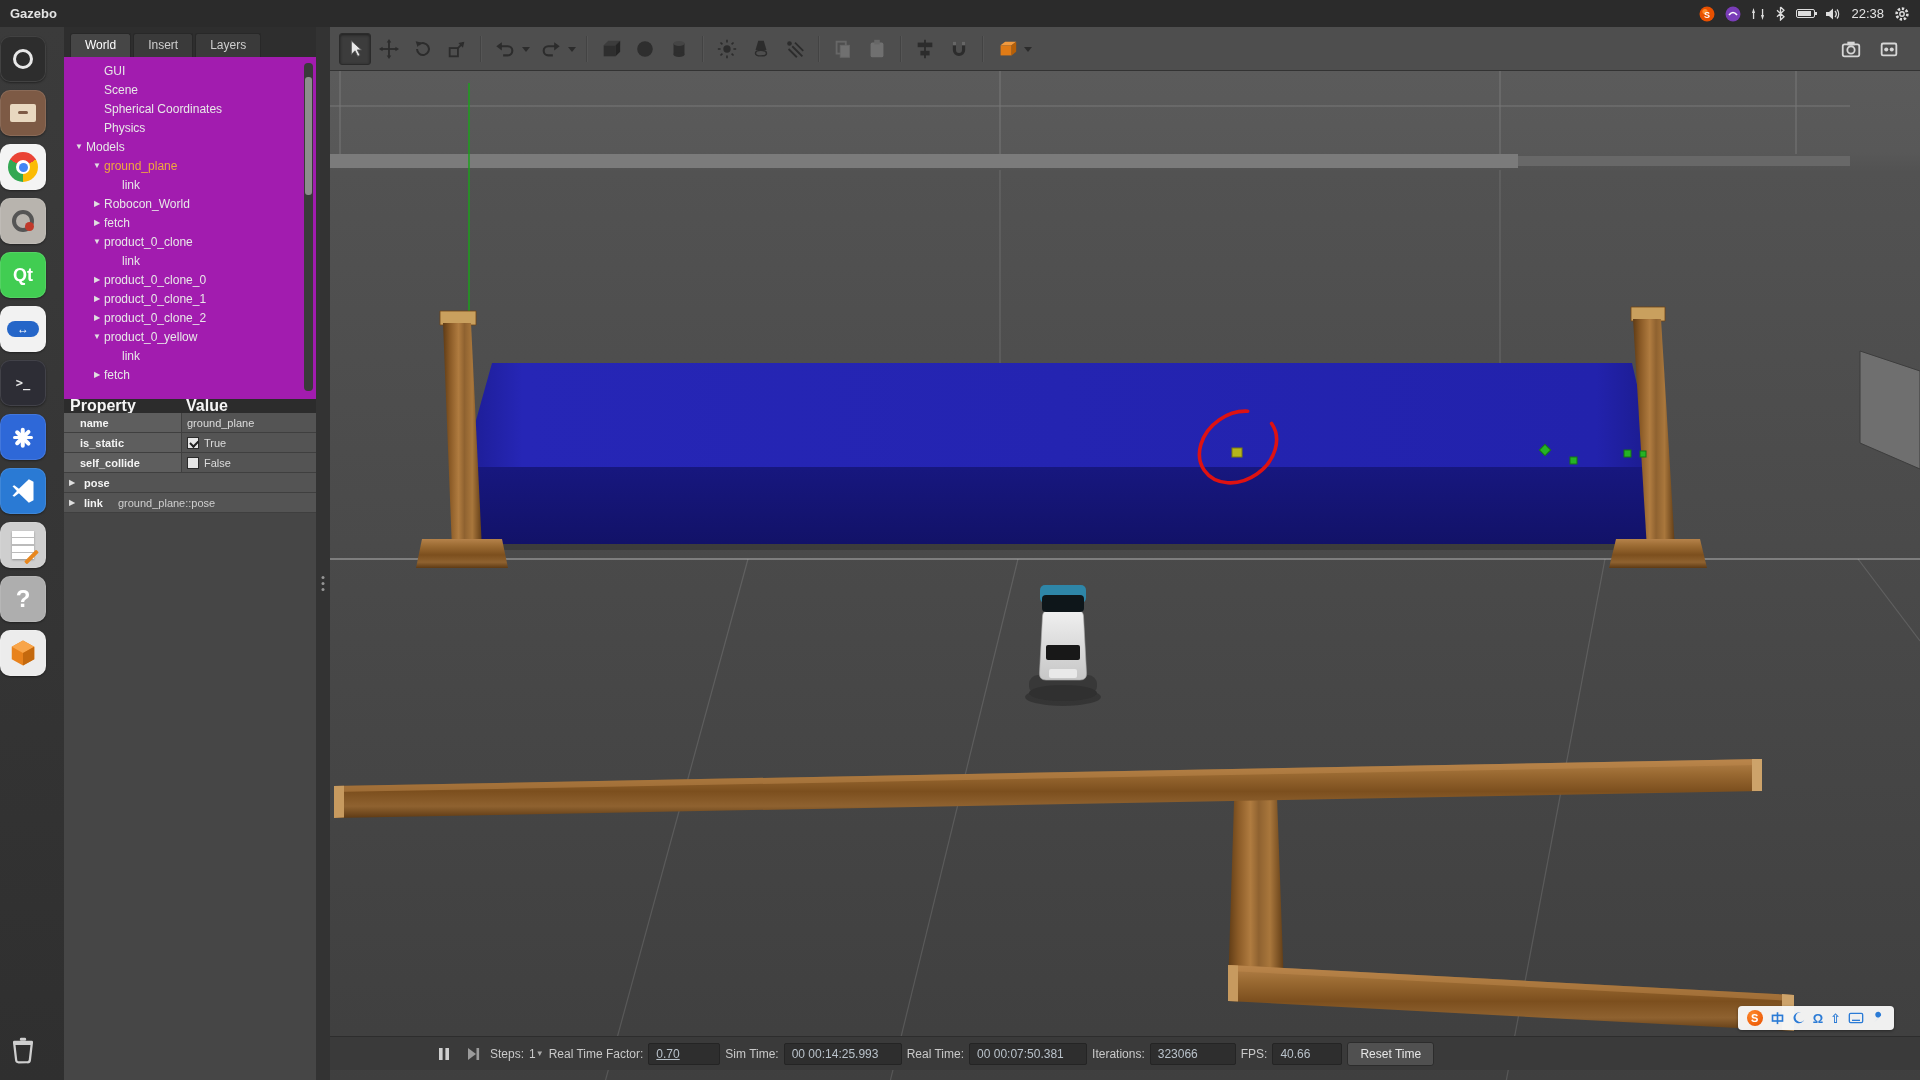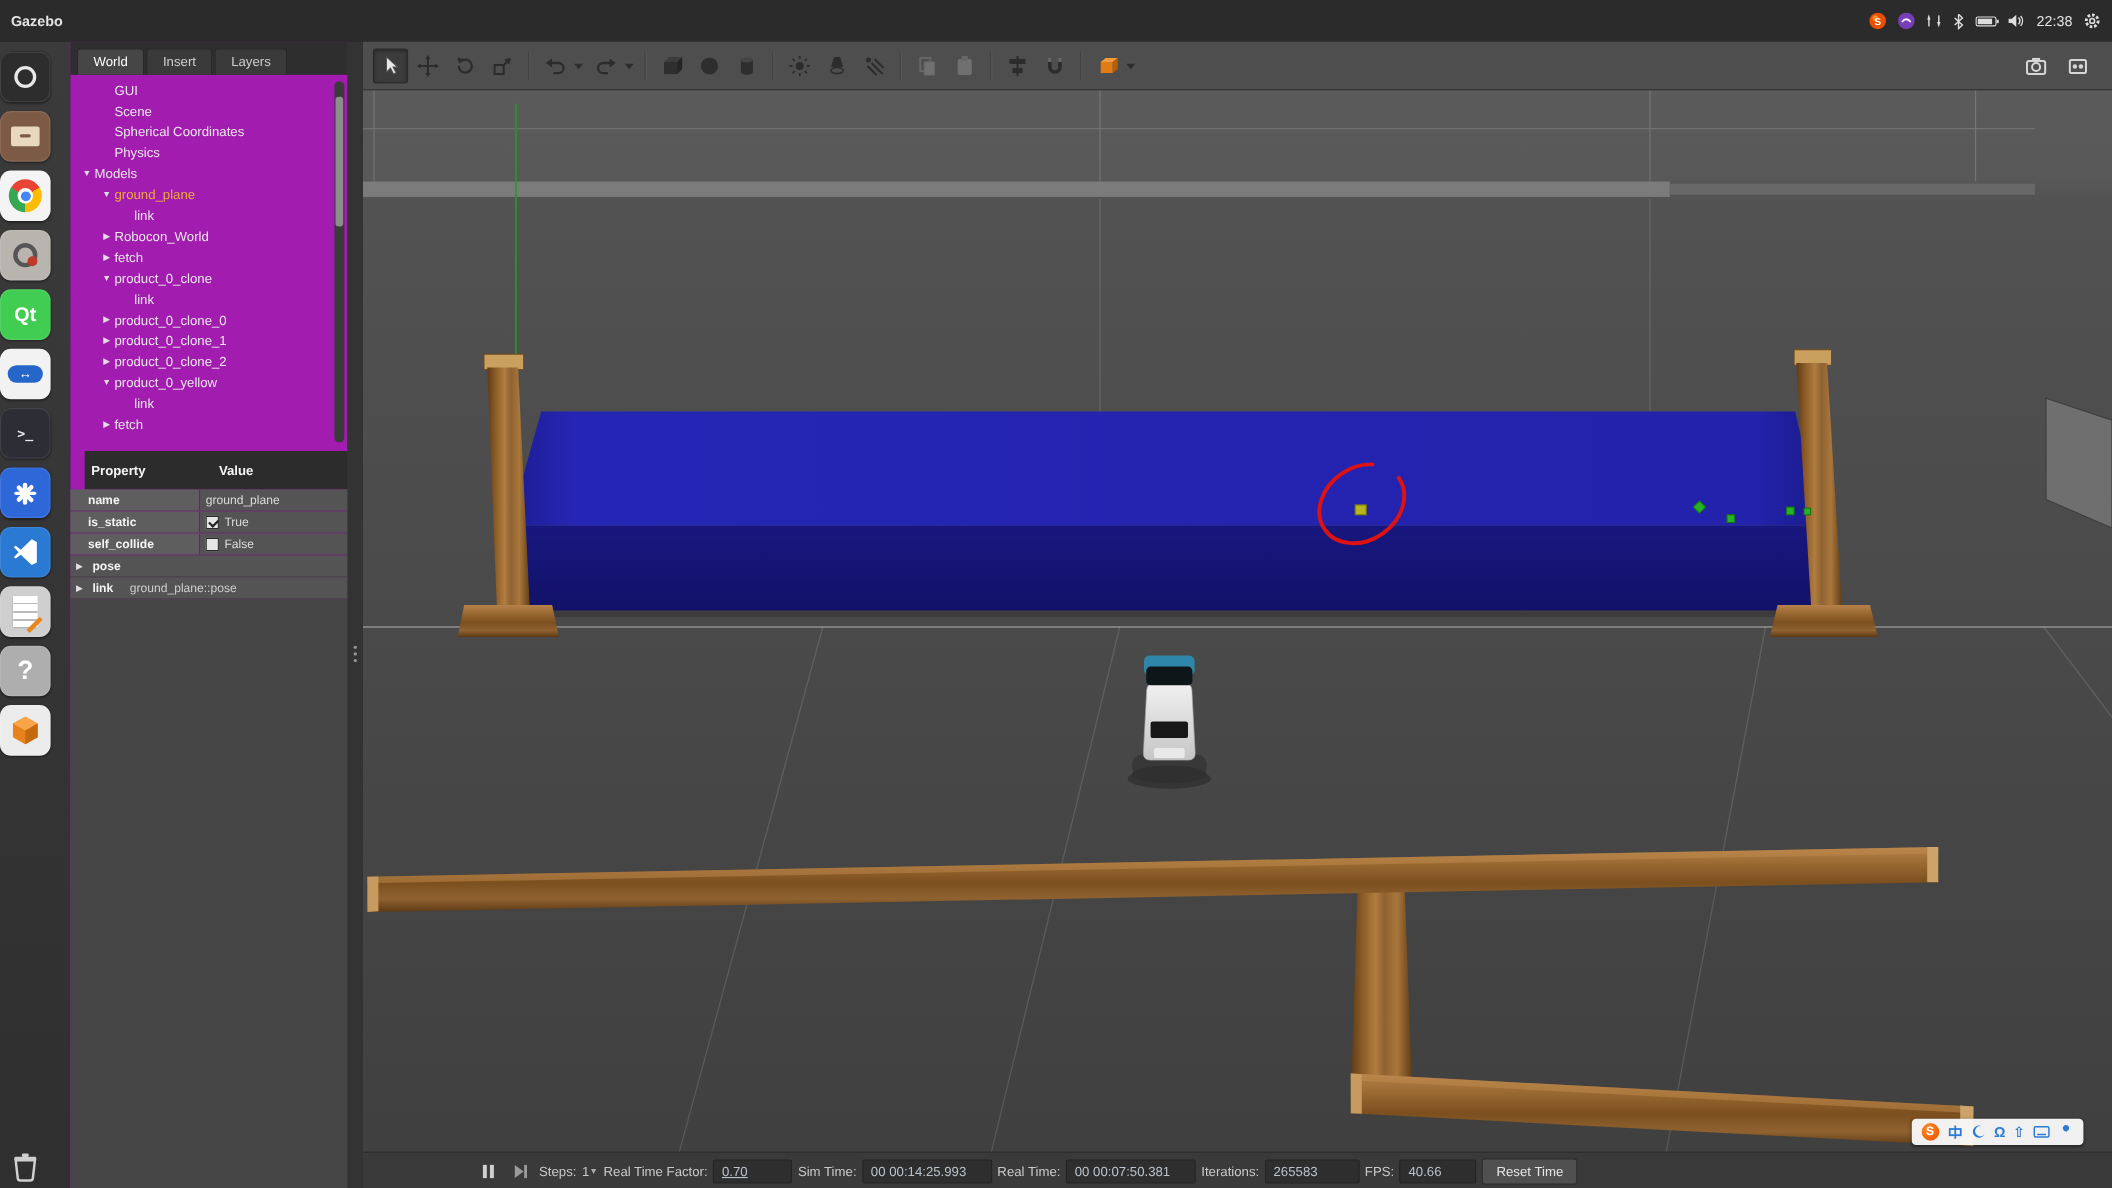--- a/index.html
+++ b/index.html
@@ -1,21 +1,21 @@
 <!DOCTYPE html>
 <html><head>
 <meta charset="utf-8">
 <style>
   *{box-sizing:border-box;margin:0;padding:0;}
   html,body{width:1920px;height:1080px;overflow:hidden;background:#222;
     font-family:"Liberation Sans","DejaVu Sans",sans-serif;cursor:default;}
   button{font:inherit;cursor:default;}
 
   
-  .topbar{height:38px;background:#2b2b2b;color:#e4e4e4;display:flex;align-items:center;font-size:13px;}
+  .topbar{height:27px;background:#2b2b2b;color:#e4e4e4;display:flex;align-items:center;font-size:13px;}
   .tb-title{margin-left:10px;font-weight:bold;}
   .tray{margin-left:auto;display:flex;align-items:center;gap:10px;padding-right:10px;}
   .tray svg{display:block;}
   .clock{font-size:13px;}
   .batt{width:19px;height:9px;border:1px solid #ddd;border-radius:2px;position:relative;}
   .batt::after{content:"";position:absolute;right:-3px;top:2px;width:2px;height:3px;background:#ddd;}
   .batt i{position:absolute;left:1px;top:1px;bottom:1px;width:13px;background:#ddd;}
 
   
   .main{display:flex;height:1055px;}
@@ -58,21 +58,21 @@
   .panel{width:252px;background:#a21caf;display:flex;flex-direction:column;}
   .tabsbar{height:30px;background:#2e2e2e;display:flex;align-items:flex-end;padding:4px 6px 0;gap:2px;}
   .tab{padding:4px 14px 5px;font-size:12px;color:#cfcfcf;background:#3a3a3a;border:1px solid #282828;border-bottom:none;border-radius:3px 3px 0 0;}
   .tab.active{background:#464646;color:#fff;}
   .tree{height:342px;padding-top:4px;position:relative;font-size:12px;color:#e8e8e8;overflow:hidden;}
   .tree-row{height:19px;display:flex;align-items:center;}
   .tree-arrow{width:14px;font-size:8px;color:#e0e0e0;text-align:center;flex:none;}
   .tree-row.sel .tree-label{color:#f0a93c;}
   .tree-scroll{position:absolute;right:3px;top:6px;width:9px;height:328px;background:#3a3a3a;border-radius:4px;}
   .tree-thumb{position:absolute;left:1px;top:14px;width:7px;height:118px;background:#8d8d8d;border-radius:3px;}
-  .prop-header{display:flex;height:35px;background:#2c2c2c;font-weight:bold;font-size:12px;color:#f5f5f5;align-items:center;margin-left:13px;}
+  .prop-header{display:flex;height:14px;background:#2c2c2c;font-weight:bold;font-size:16px;color:#f5f5f5;align-items:center;}
   .ph-name{width:118px;padding-left:6px;} .ph-val{flex:1;padding-left:4px;}
   .prop-row{display:flex;height:20px;font-size:11px;border-bottom:1px solid #3f3f3f;}
   .p-name{width:118px;background:#5e5e5e;color:#f4f4f4;font-weight:bold;display:flex;align-items:center;padding-left:16px;border-right:1px solid #3f3f3f;}
   .p-val{flex:1;background:#545454;color:#dcdcdc;display:flex;align-items:center;padding-left:5px;gap:5px;}
   .prop-row.group{background:#545454;align-items:center;padding-left:5px;gap:5px;color:#f4f4f4;font-weight:bold;}
   .p-arrow{font-size:8px;color:#e0e0e0;width:10px;}
   .p-gval{font-weight:normal;color:#cfcfcf;margin-left:10px;}
   .cb{width:12px;height:12px;background:#e6e6e6;border:1px solid #2b2b2b;position:relative;flex:none;}
   .cb.checked::after{content:"";position:absolute;left:2px;top:2.5px;width:6px;height:3.5px;border-left:2px solid #222;border-bottom:2px solid #222;transform:rotate(-45deg);}
   .panel-rest{flex:1;background:#464646;}
@@ -644,21 +644,21 @@
         <span>Steps:</span>
         <span>1</span>
         <span class="sb-caret">▼</span>
         <span>Real Time Factor:</span>
         <span class="sbox w88">0.70</span>
         <span>Sim Time:</span>
         <span class="sbox w132">00 00:14:25.993</span>
         <span>Real Time:</span>
         <span class="sbox w132">00 00:07:50.381</span>
         <span>Iterations:</span>
-        <span class="sbox w96">265583</span>
+        <span class="sbox w96">323066</span>
         <span>FPS:</span>
         <span class="sbox w84">40.66</span>
         <button class="sb-reset">Reset Time</button>
       </div>
 
       <div class="imebar">
         <span class="sogou-badge">S</span>
         <svg width="15" height="15" viewBox="0 0 24 24">
           <rect x="4" y="7" width="16" height="9" fill="none" stroke="#2b7bd6" stroke-width="2.6"></rect>
           <line x1="12" y1="2" x2="12" y2="21" stroke="#2b7bd6" stroke-width="2.6"></line>

